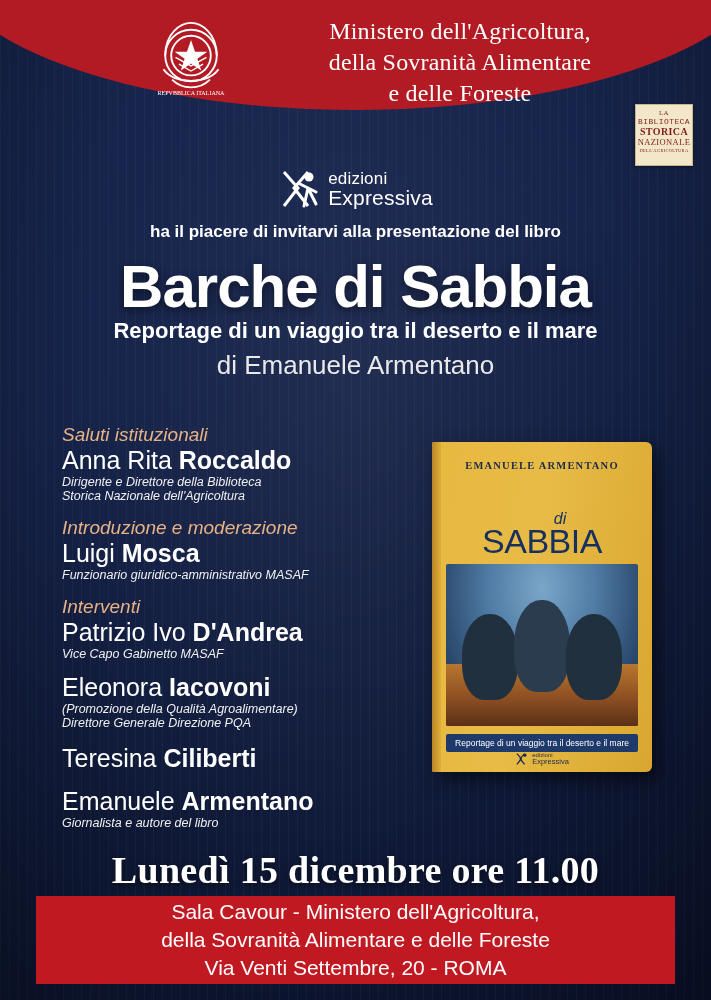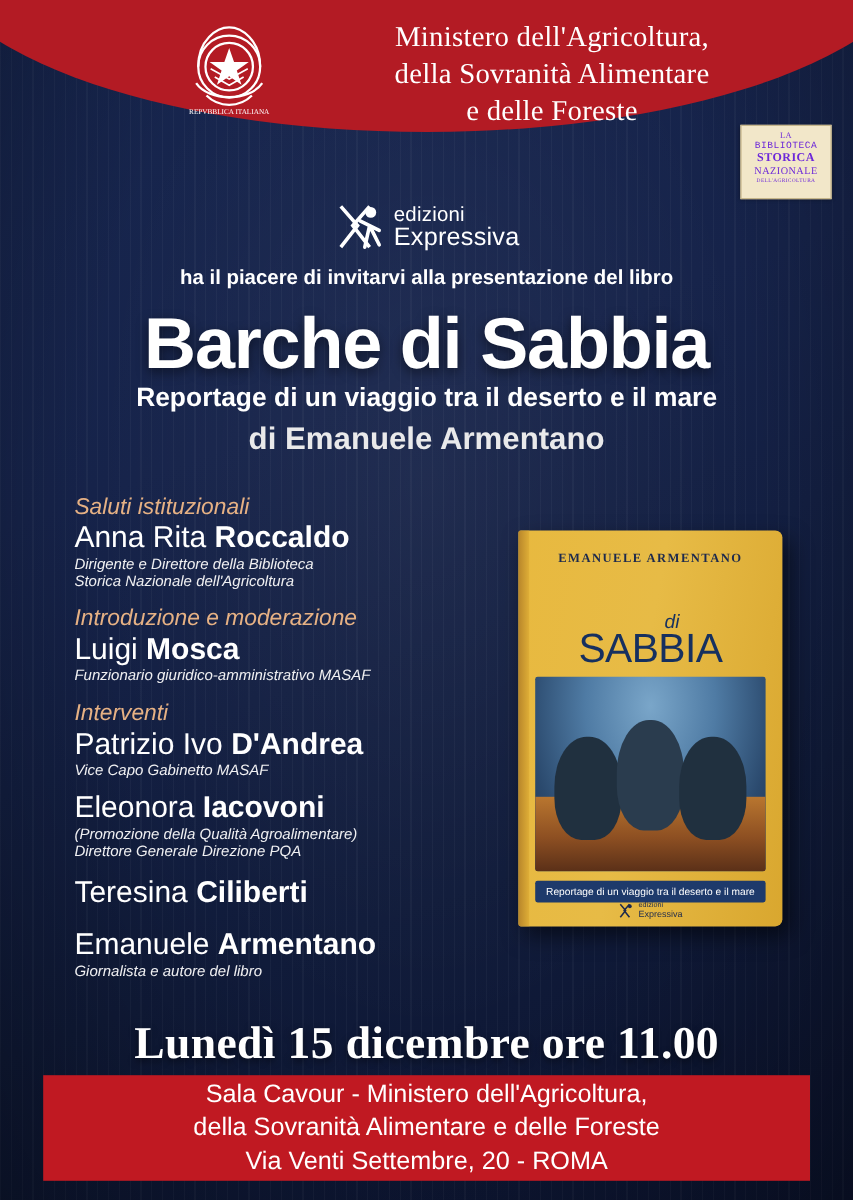--- a/index.html
+++ b/index.html
@@ -74,27 +74,27 @@
     line-height: 31px;
     font-weight: 400;
     letter-spacing: 0.2px;
   }
 
   
   .library-box {
     position: absolute;
     right: 18px;
     top: 104px;
-    width: 76px;
+    width: 58px;
     height: 62px;
     background: #f2e7c9;
     border: 1px solid #c6b68a;
     box-shadow: 0 1px 3px rgba(0,0,0,0.45);
     text-align: center;
-    color: #6d28d9;
+    color: #7f1d1d;
     padding-top: 4px;
     box-sizing: border-box;
   }
   .library-box .l1 { font-family:"Liberation Serif",serif; font-size:7px; letter-spacing:.4px; }
   .library-box .l2 { font-family:Liberation Mono, monospace; font-size:8px; letter-spacing:.4px; }
   .library-box .l3 { font-family:"Liberation Serif",serif; font-size:10px; letter-spacing:.4px; font-weight:700;}
   .library-box .l4 { font-family:"Liberation Serif",serif; font-size:8.5px; letter-spacing:.4px; }
   .library-box .l5 { font-family:"Liberation Serif",serif; font-size:4.5px; letter-spacing:.3px; margin-top:1px;}
 
   
@@ -143,21 +143,21 @@
     font-size: 22px;
     font-weight: 700;
   }
   .book-author {
     position: absolute;
     top: 350px;
     width: 711px;
     text-align: center;
     color: #e9e9ea;
     font-size: 26px;
-    font-weight: 700;
+    font-weight: 400;
   }
 
   
   .speakers {
     position: absolute;
     left: 62px;
     top: 412px;
     width: 360px;
     color: #ffffff;
   }
@@ -172,21 +172,21 @@
     line-height: 29px;
     font-weight: 400;
   }
   .person b { font-weight: 700; }
   .role {
     font-size: 12.5px;
     font-style: italic;
     line-height: 14px;
     color: #f0f0f2;
   }
-  .grp { margin-bottom: 14px; }
+  .grp { margin-bottom: 14px; margin-top: 12px; }
   .grp.tight { margin-bottom: 10px; }
 
   
   .cover {
     position: absolute;
     left: 432px;
     top: 442px;
     width: 220px;
     height: 330px;
     background: linear-gradient(100deg, #e8b93f 0%, #e7bb46 45%, #d9a72f 100%);

